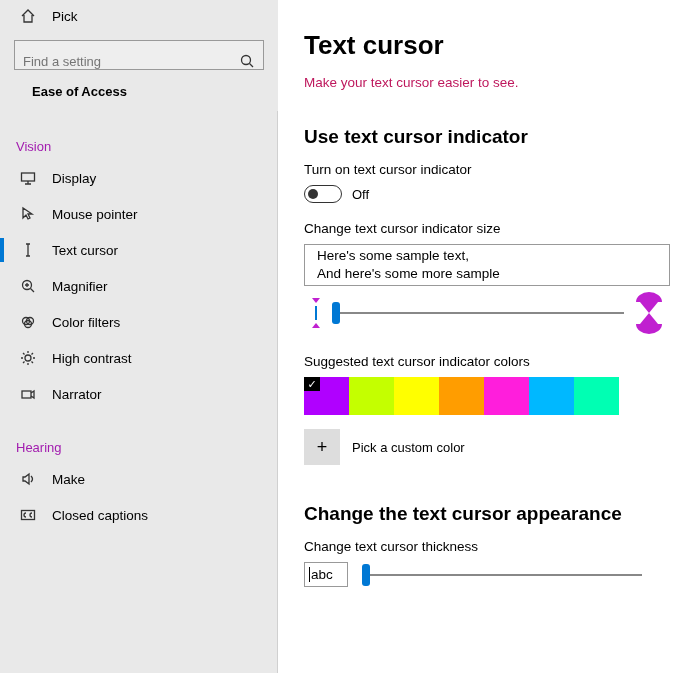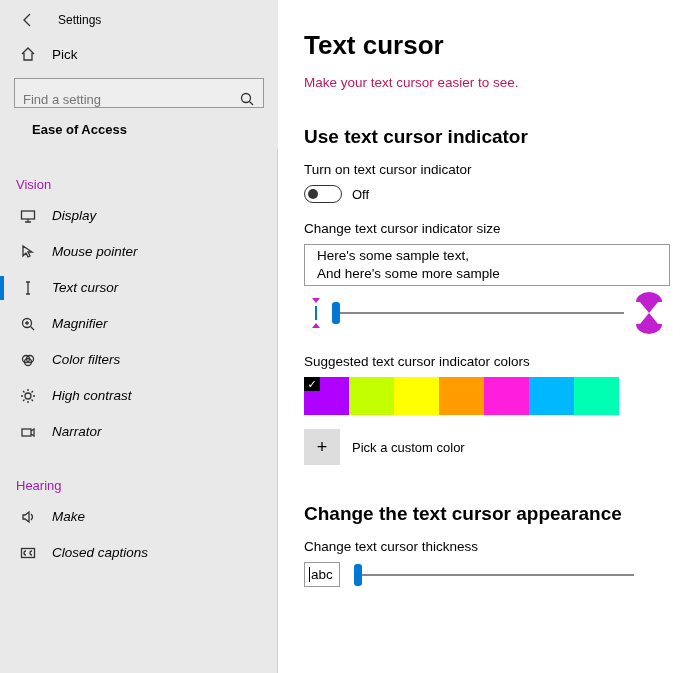--- a/index.html
+++ b/index.html
@@ -10,21 +10,21 @@
   .sidebar-top { display: flex; align-items: center; padding: 12px 16px 10px 20px; }
   .back-icon { width: 16px; height: 16px; margin-right: 22px; }
   .app-title { font-size: 12px; }
   .home-row { display: flex; align-items: center; padding: 8px 16px 8px 20px; }
   .home-row .icon { width: 16px; margin-right: 16px; }
   .home-row span.label { font-size: 13.5px; }
   .searchbox { margin: 8px 14px 14px 14px; border: 1px solid #999; height: 30px; display: flex; align-items: flex-end; padding: 0 8px; background: #eee; }
   .searchbox input { flex: 1; border: none; background: transparent; outline: none; font-size: 13px; color: #666; }
   .category { padding: 0 16px 12px 32px; font-weight: 600; font-size: 13px; }
   .group-label { padding: 28px 16px 6px 16px; color: #a21caf; font-size: 13px; }
-  .nav-item { display: flex; align-items: flex-start; padding: 10px 16px 10px 20px; position: relative; cursor: default; font-style: italic; }
+  .nav-item { display: flex; align-items: flex-end; padding: 10px 16px 10px 20px; position: relative; cursor: default; }
   .nav-item .icon { width: 16px; height: 16px; margin-right: 16px; display: inline-block; }
   .nav-item .label { font-size: 13.5px; }
   .nav-item.active::before { content: ""; position: absolute; left: 0; top: 6px; bottom: 6px; width: 4px; background: #0078d4; }
   .nav-list { border-right: 1px solid #d0d0d0; flex: 1; overflow: hidden; }
   
   .main { flex: 1; padding: 30px 30px 10px 26px; overflow: hidden; }
   h1 { font-size: 26px; font-weight: 600; margin-bottom: 14px; }
   .subtitle { font-size: 13.5px; color: #be185d; margin-bottom: 36px; }
   h2 { font-size: 19px; font-weight: 600; margin-bottom: 14px; }
   .setting-label { font-size: 13.5px; margin-bottom: 8px; }
@@ -44,36 +44,30 @@
   .indicator-large .top, .indicator-large .bot { width: 26px; height: 10px; background: #c020d0; border-radius: 50% 50% 0 0 / 100% 100% 0 0; margin: 0 auto; }
   .indicator-large .bot { border-radius: 0 0 50% 50% / 0 0 100% 100%; }
   .indicator-large .tri-top { width:0;height:0;border-left:9px solid transparent;border-right:9px solid transparent;border-top:11px solid #c020d0;margin:0 auto; }
   .indicator-large .tri-bot { width:0;height:0;border-left:9px solid transparent;border-right:9px solid transparent;border-bottom:11px solid #c020d0;margin:0 auto; }
   .swatches { display: flex; margin-bottom: 14px; }
   .swatch { width: 45px; height: 38px; position: relative; }
   .swatch.sel::after { content: "✓"; position: absolute; top: 0; left: 0; width: 16px; height: 14px; background: #000; color: #fff; font-size: 11px; text-align: center; line-height: 14px; }
   .custom-row { display: flex; align-items: center; gap: 12px; margin-bottom: 38px; }
   .plus-btn { width: 36px; height: 36px; background: #ddd; display: flex; align-items: center; justify-content: center; font-size: 18px; font-weight: 300; }
   .thickness-row { display: flex; align-items: center; gap: 14px; }
-  .abc-box { border: 1px solid #999; padding: 4px 6px; font-size: 13.5px; width: 36px; position: relative; }
+  .abc-box { border: 1px solid #999; padding: 4px 6px; font-size: 13.5px; width: 44px; position: relative; }
   .abc-box::before { content: ""; position: absolute; left: 4px; top: 4px; bottom: 4px; width: 1px; background: #000; }
   .thick-track { flex: 1; height: 2px; background: #888; position: relative; max-width: 280px; }
   svg.icon-svg { width: 16px; height: 16px; stroke: #333; fill: none; stroke-width: 1.3; }
 </style>
 </head>
 <body>
 
 <div class="app">
   <div class="sidebar">
-    <div class="sidebar-top">
-      <svg class="icon-svg back-icon" viewBox="0 0 16 16">
-          <path d="M10 2 L4 8 L10 14"></path>
-        </svg>
-      <span class="app-title">Settings</span>
-    </div>
     <div class="home-row">
       <svg class="icon-svg icon" viewBox="0 0 16 16">
           <path d="M2 8 L8 2 L14 8 M4 7 V14 H12 V7"></path>
         </svg>
       <span class="label">Pick</span>
     </div>
     <div class="searchbox">
       <input placeholder="Find a setting" style="">
       <svg class="icon-svg" viewBox="0 0 16 16">
           <circle cx="7" cy="7" r="4.5"></circle>

